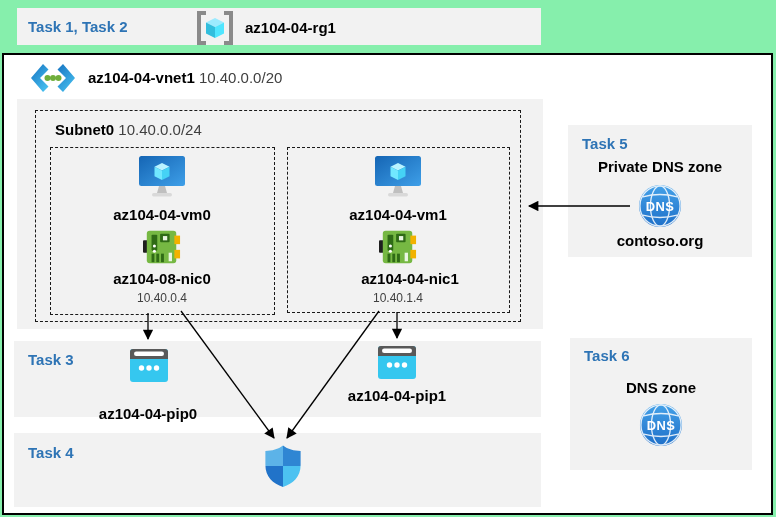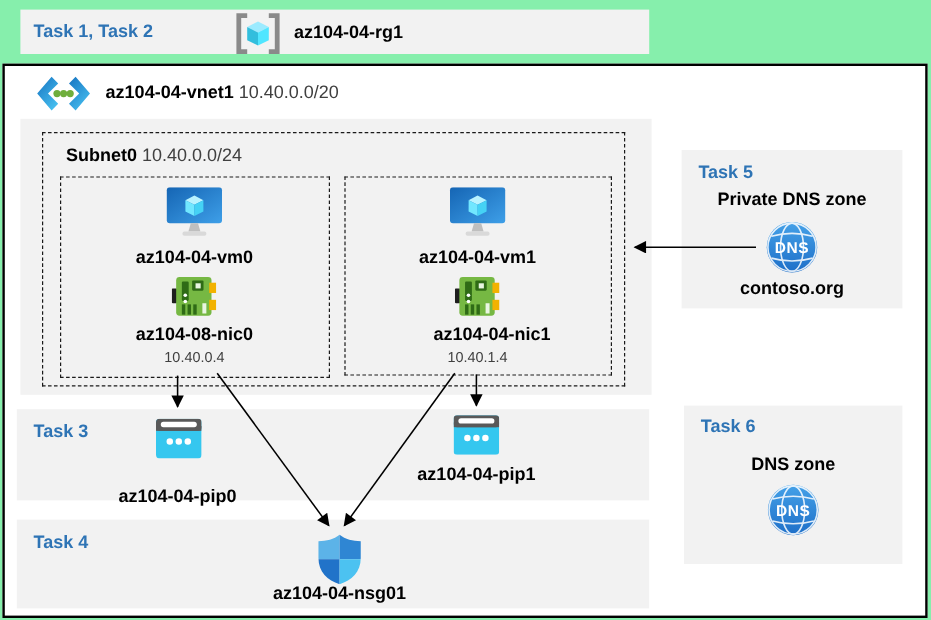--- a/index.html
+++ b/index.html
@@ -181,21 +181,20 @@
   <svg class="abs icon" style="left:378px;top:346px;" width="38" height="33">
       <use href="#sym-pip"></use>
     </svg>
   <div class="abs bold-lbl ctr" style="left:312px;top:386px;width:170px;">az104-04-pip1</div>
 
   <div class="abs band" style="left:14px;top:433px;width:527px;height:74px;"></div>
   <div class="abs task-lbl" style="left:28px;top:443px;">Task 4</div>
   <svg class="abs icon" style="left:263px;top:444px;" width="40" height="44">
       <use href="#sym-shield"></use>
     </svg>
-  <div class="abs bold-lbl ctr" style="left:193px;top:485px;width:180px;">az104-04-nsg01</div>
 
   <div class="abs band" style="left:570px;top:338px;width:182px;height:132px;"></div>
   <div class="abs task-lbl" style="left:584px;top:346px;">Task 6</div>
   <div class="abs bold-lbl ctr" style="left:570px;top:378px;width:182px;">DNS zone</div>
   <svg class="abs icon" style="left:639px;top:403px;" width="44" height="44">
       <use href="#sym-dns"></use>
     </svg>
 
   <svg id="arrow-layer" width="776" height="517">
     <g stroke="#000" stroke-width="1.3">

